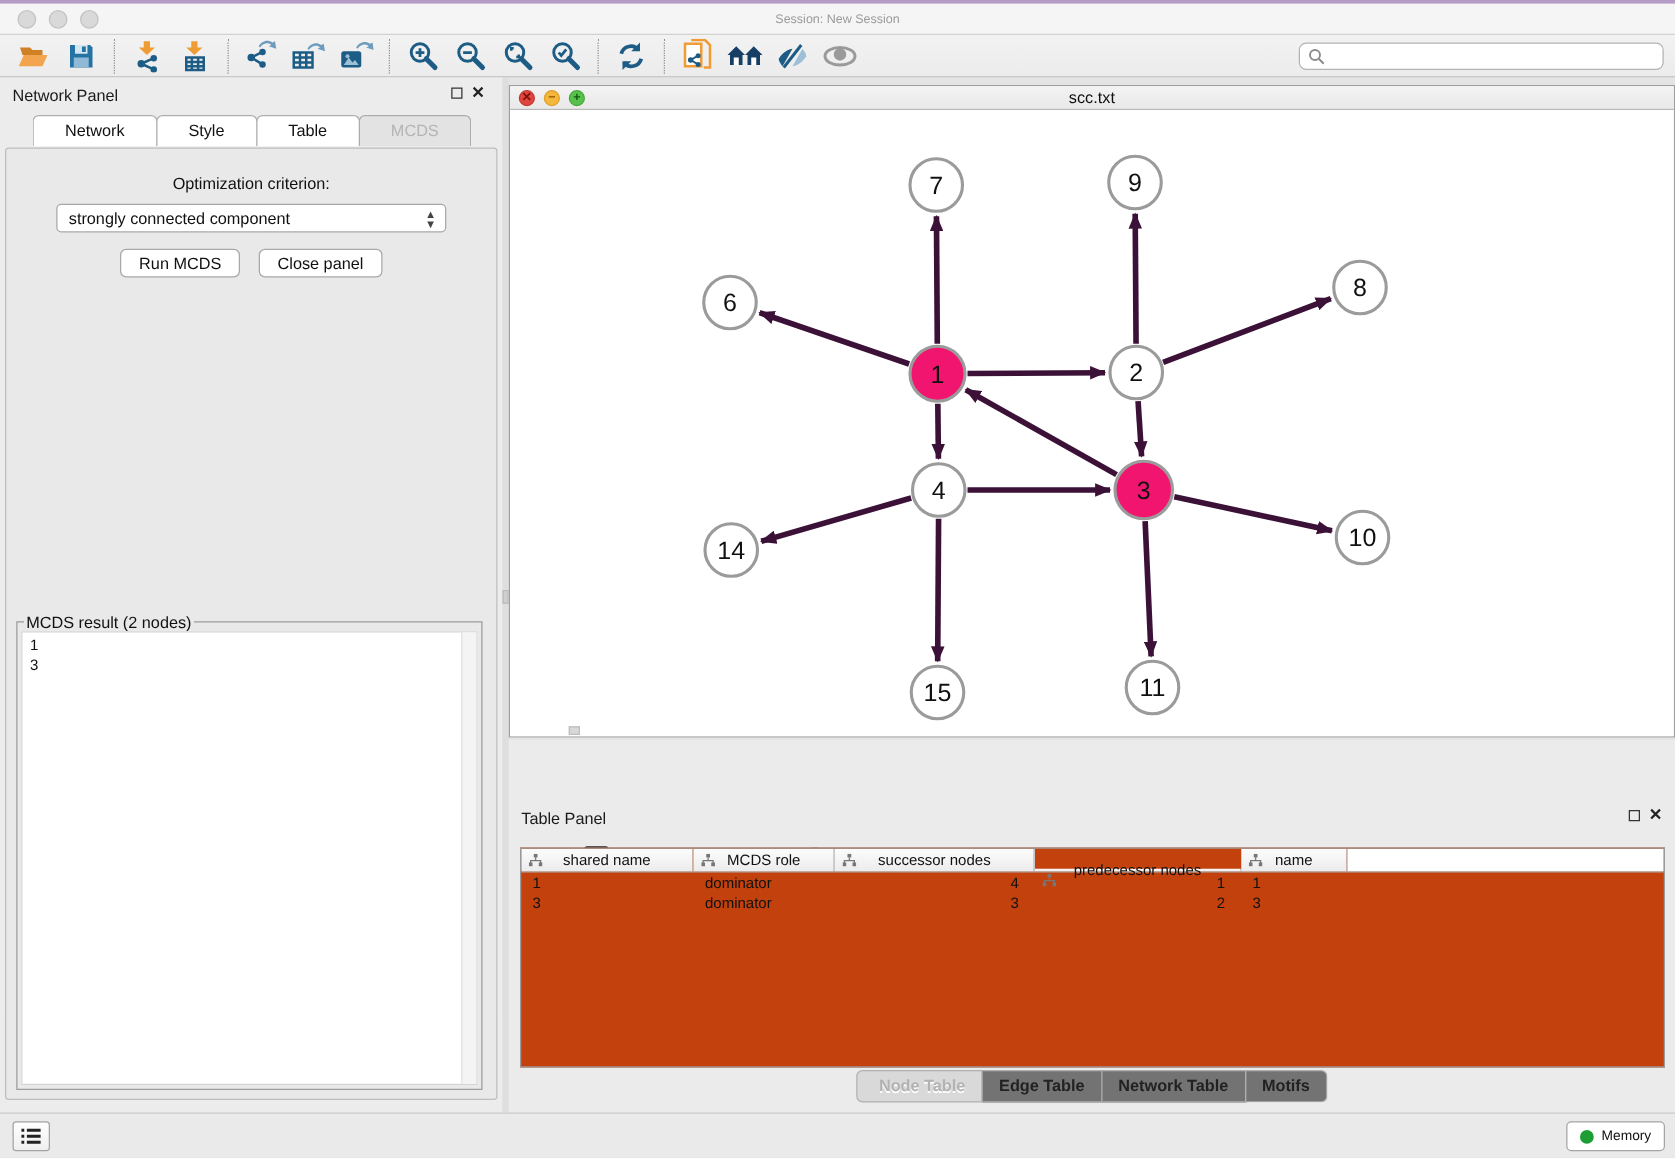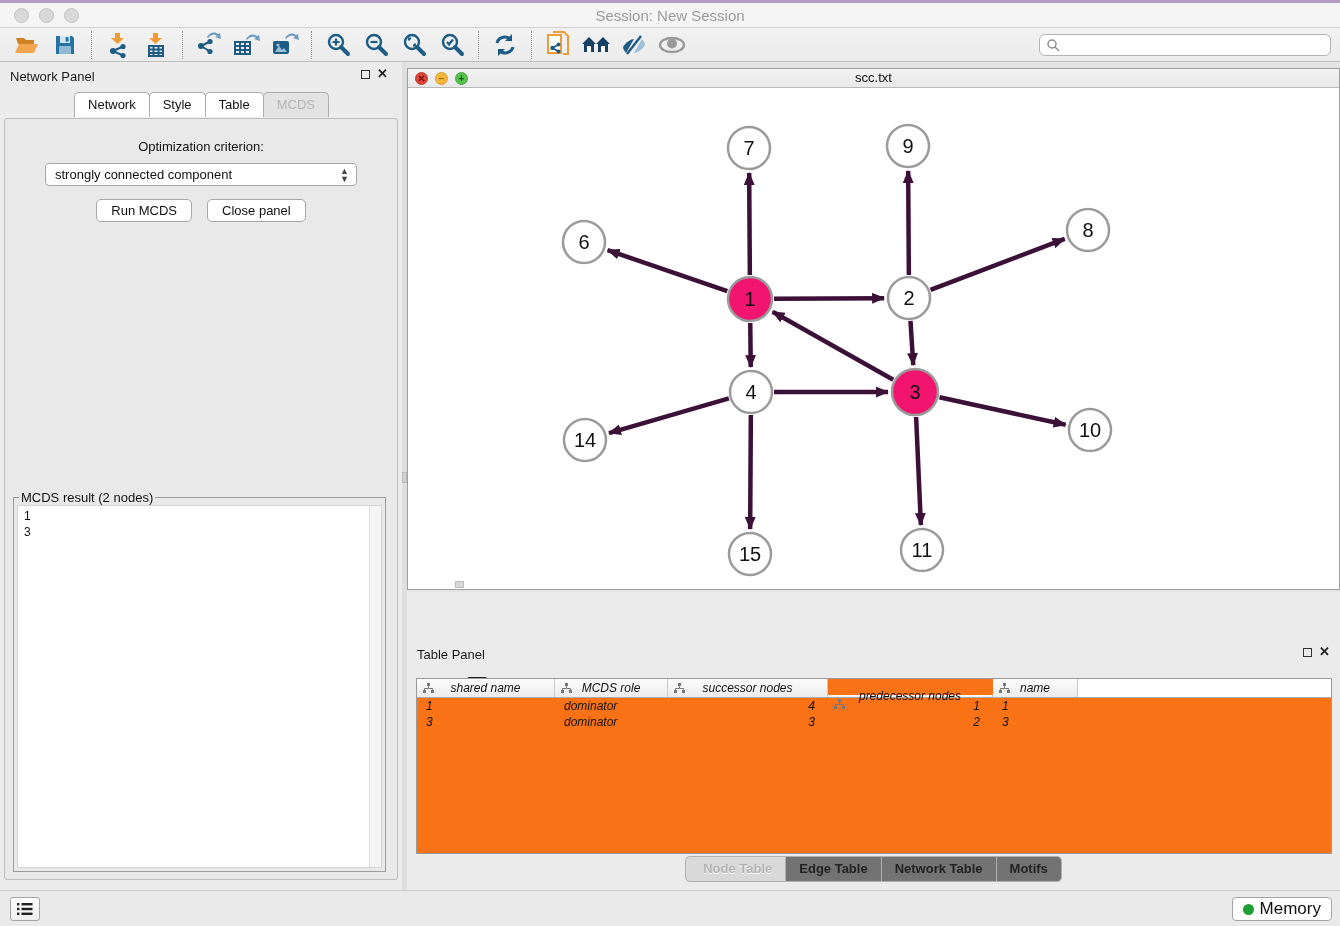--- a/index.html
+++ b/index.html
@@ -7,21 +7,21 @@
     font-family:"Liberation Sans", sans-serif; background:#e6e6e6; }
   #app { position:relative; width:1340px; height:926px; background:#e6e6e6; }
 
   
   #top-strip { position:absolute; left:0; top:0; width:100%; height:3px; background:#b69bc7; }
   #titlebar { position:absolute; left:0; top:3px; width:100%; height:25px;
     background:#f5f5f5; border-bottom:1px solid #d2d2d2; }
   .traffic { position:absolute; top:5px; width:15px; height:15px; border-radius:50%;
     background:#d9d9d9; border:1px solid #c3c3c3; }
   #tl1{left:14px;} #tl2{left:39px;} #tl3{left:64px;}
-  #title-text { text-align:center; line-height:25px; font-size:15px; color:#9b9b9b; }
+  #title-text { text-align:center; line-height:25px; font-size:10px; color:#9b9b9b; }
 
   
   #toolbar { position:absolute; left:0; top:28px; width:100%; height:34px;
     background:linear-gradient(#f2f2f2,#ececec); border-bottom:1px solid #bfbfbf;
     display:flex; align-items:center; padding-left:8px; }
   .tbtn { width:38px; height:30px; display:flex; align-items:center; justify-content:center; }
   .tsep { width:1px; height:28px; border-left:1px dotted #8f8f8f; margin:0 7px; }
   #search-box { position:absolute; right:9px; top:6px; width:292px; height:22px;
     background:#fff; border:1px solid #b3b3b3; border-radius:6px;
     display:flex; align-items:center; padding-left:6px; }
@@ -31,21 +31,21 @@
   #main { position:absolute; left:0; top:62px; width:1340px; height:828px; background:#e4e4e4; }
 
   
   #control-panel { position:absolute; left:0; top:0; width:402px; height:828px; background:#ececec; }
   #cp-header { position:relative; height:26px; padding:7px 10px 0; font-size:13px; color:#1a1a1a; }
   .panel-float { position:absolute; top:8px; width:9px; height:9px; border:1.5px solid #333; }
   .panel-close { position:absolute; top:4px; font-size:13px; font-weight:bold; color:#222; }
   #cp-float{ right:32px; } #cp-close{ right:14px; }
   #cp-tabs { position:relative; z-index:2; display:flex; justify-content:center; margin-top:4px; }
   .cp-tab { background:#fff; border:1px solid #adadad; border-bottom:none;
-    border-radius:5px 5px 0 0; padding:4px 13px 5px; font-size:13px; color:#111; margin-right:-1px; }
+    border-radius:5px 5px 0 0; padding:4px 25px 5px; font-size:13px; color:#111; margin-right:-1px; }
   .cp-tab-disabled { background:#e3e3e3; color:#b5b5b5; }
   #cp-content { position:absolute; left:4px; right:4px; top:56px; bottom:10px;
     background:#e9e9e9; border:1px solid #bdbdbd; border-radius:3px; }
   #opt-label { text-align:center; margin-top:20px; font-size:13px; color:#111; }
   #opt-select { position:relative; margin:9px auto 0; width:312px; height:23px; background:#fff;
     border:1px solid #a8a8a8; border-radius:4px; font-size:13px; line-height:21px; padding-left:9px; color:#111; }
   #opt-caret { position:absolute; right:7px; top:3px; font-size:9px; color:#444; line-height:8px; text-align:center; }
   #cp-buttons { display:flex; justify-content:center; gap:15px; margin-top:13px; }
   .cp-btn { background:#fff; border:1px solid #a8a8a8; border-radius:5px;
     padding:3px 14px; font-size:13px; color:#111; height:23px; }
@@ -79,21 +79,21 @@
   #h-handle { position:absolute; left:455px; top:519px; width:9px; height:7px;
     background:#d8d8d8; border:1px solid #bdbdbd; }
 
   
   #table-panel { position:absolute; left:407px; top:530px; width:933px; height:298px; background:#ebebeb; }
   #tp-header { position:relative; height:26px; padding:7px 10px 0; font-size:13px; color:#1a1a1a;margin-top:48px; }
   #tp-float{ right:28px; } #tp-close{ right:10px; }
   #tp-toolbar { display:flex; align-items:center; gap:21px; padding:8px 0 6px 20px; height:42px; }
   .tp-icon { display:flex; align-items:center; }
   #tp-table { position:absolute; left:9px; right:8px; top:86px; bottom:36px;
-    background:#f97316; border:1px solid #9a9a9a; overflow:hidden;font-style:italic; }
+    background:#c2410c; border:1px solid #9a9a9a; overflow:hidden; }
   #tp-head { display:flex; height:19px; border-bottom:1px solid #adadad; }
   .th { position:relative; background:linear-gradient(#fcfcfc,#ececec);
     border-right:1px solid #c9c9c9; font-size:12px; color:#111;
     display:flex; align-items:center; justify-content:center; }
   .th .sort-icon { position:absolute; left:6px; top:4px; }
   .th-fill { flex:1; background:#fff; border-right:none; }
   .tr { display:flex; height:16px; }
   .td { font-size:12px; color:#111; padding-top:1px; }
   .td-left { text-align:left; padding-left:9px; }
   .td-right { text-align:right; padding-right:13px; }
@@ -105,21 +105,21 @@
   .tp-tab-disabled { background:#d9d9d9; color:#b2b2b2; text-shadow:0 1px 0 #fff; }
 
   
   #statusbar { position:absolute; left:0; top:890px; width:100%; height:36px;
     background:#eaeaea; border-top:1px solid #cccccc; }
   #list-btn { position:absolute; left:10px; top:6px; width:30px; height:24px;
     background:linear-gradient(#fff,#efefef); border:1px solid #a5a5a5; border-radius:3px;
     display:flex; align-items:center; justify-content:center; }
   #memory-btn { position:absolute; right:8px; top:6px; height:24px;
     background:#fff; border:1px solid #a5a5a5; border-radius:4px;
-    display:flex; align-items:center; gap:6px; padding:0 10px; font-size:17px; color:#111; }
+    display:flex; align-items:center; gap:6px; padding:0 10px; font-size:11px; color:#111; }
   #memory-dot { width:11px; height:11px; border-radius:50%; background:#1d9e34; }
 </style>
 </head>
 <body>
 
 <div id="app">
 
   <div id="top-strip"></div>
 
   <div id="titlebar">

